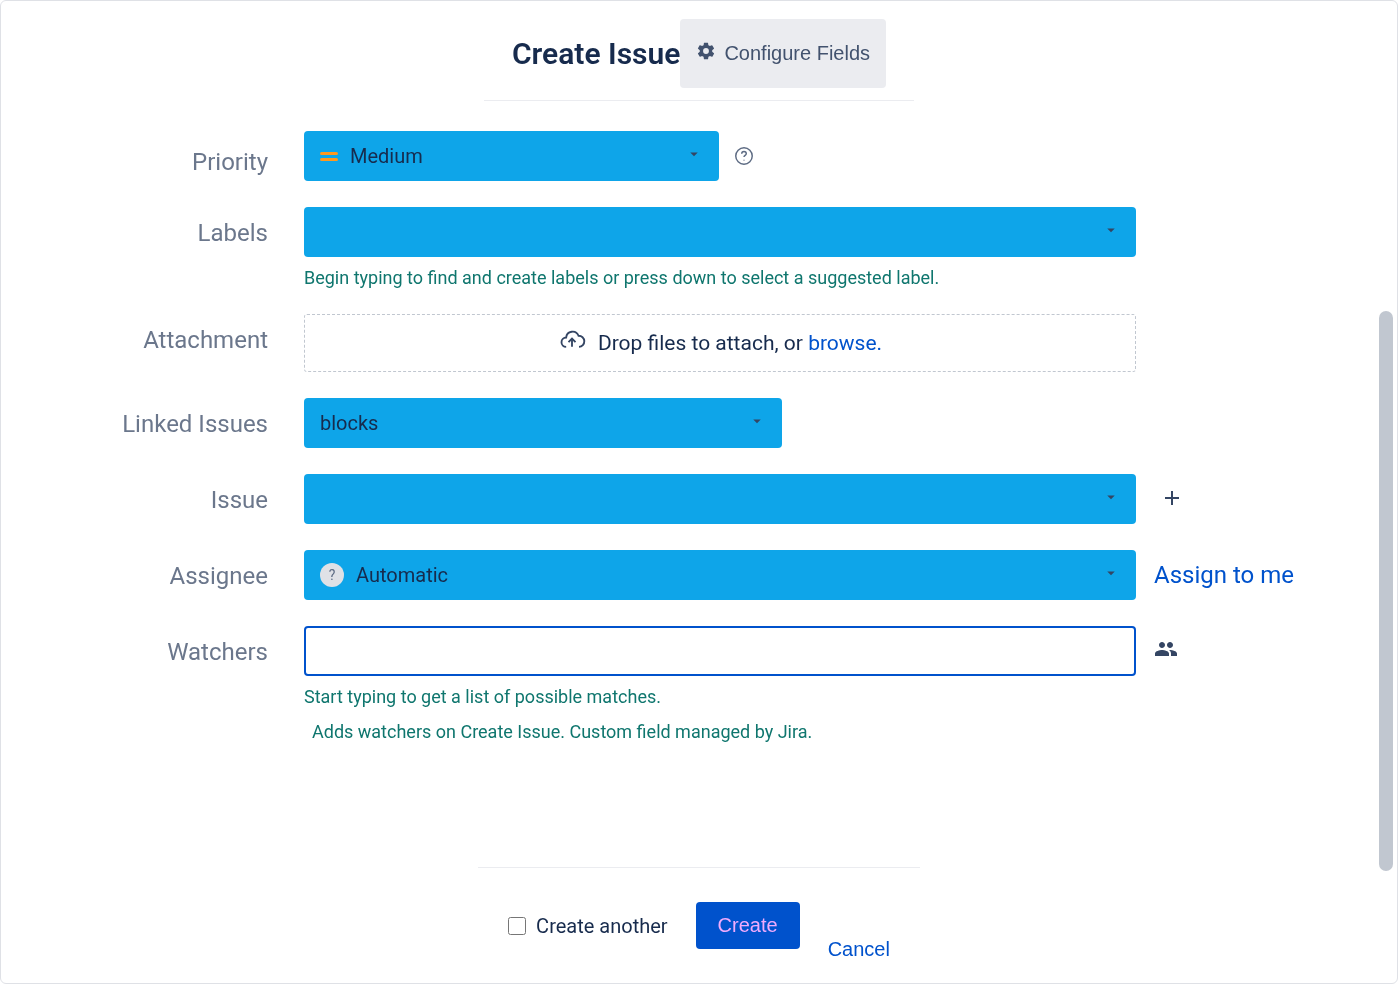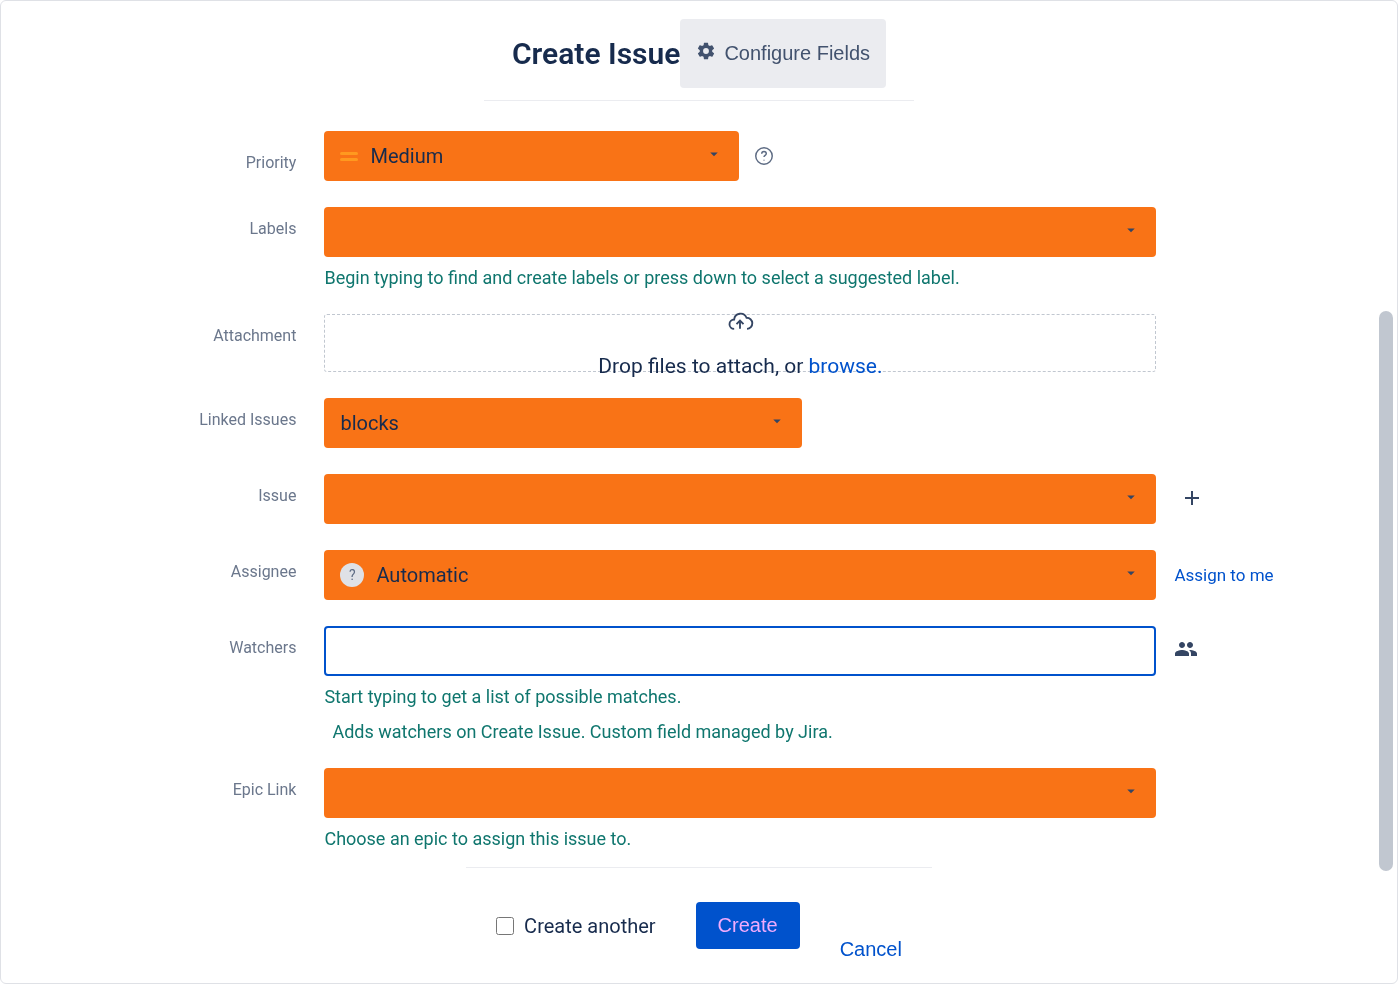--- a/index.html
+++ b/index.html
@@ -59,35 +59,35 @@
 
   .form-row {
     display: flex;
     align-items: flex-start;
     margin-bottom: 26px;
   }
   .form-label {
     width: 200px;
     flex-shrink: 0;
     text-align: right;
-    padding-right: 28px;
+    padding-right: 36px;
     padding-top: 12px;
-    font-size: 16px;
+    font-size: 24px;
     color: #6B778C;
   }
   .form-field {
     flex: 1;
     max-width: 1040px;
   }
 
   .select {
     position: relative;
     display: flex;
     align-items: center;
-    background: #f97316;
+    background: #0ea5e9;
     border-radius: 4px;
     height: 50px;
     padding: 0 16px;
     cursor: pointer;
     font-size: 20px;
     color: #172B4D;
   }
   .select .caret {
     margin-left: auto;
   }
@@ -111,41 +111,40 @@
     border: 1px dashed #C1C7D0;
     border-radius: 3px;
     width: 832px;
     height: 58px;
     display: flex;
     align-items: center;
     justify-content: center;
     gap: 12px;
     font-size: 21px;
     color: #172B4D;
-    flex-direction: column;
   }
   .dropzone svg { width: 28px; height: 28px; fill:none; stroke:#344563; stroke-width:1.6;}
   .dropzone a { color:#0052CC; text-decoration:none; cursor:pointer; }
 
   .row-linked .select { width: 478px; }
 
   .row-issue .field-flex,
   .row-assignee .field-flex,
   .row-watchers .field-flex { display:flex; align-items:center; gap:18px; }
   .row-issue .select { width: 832px; }
   .add-btn { background:none; border:none; cursor:pointer; padding:6px; }
   .add-btn svg { width:24px; height:24px; stroke:#344563; stroke-width:2; fill:none; }
 
   .row-assignee .select { width: 832px; }
   .avatar-unknown {
     width: 24px; height:24px; border-radius:50%; background:#DFE1E6;
     display:inline-flex; align-items:center; justify-content:center;
     font-size:14px; color:#5E6C84;
   }
-  .assign-me { color:#0052CC; font-size:17px; text-decoration:none; cursor:pointer; }
+  .assign-me { color:#0052CC; font-size:24px; text-decoration:none; cursor:pointer; }
 
   .text-input {
     width: 832px;
     height: 50px;
     border: 2px solid #0052CC;
     border-radius: 4px;
     padding: 0 12px;
     font-size: 20px;
     outline: none;
     background: #fff;
@@ -154,21 +153,21 @@
 
   .row-epic .select { width: 832px; }
 
   
   .modal-footer {
     border-top: 1px solid #EBECF0;
     padding: 22px 30px;
     display: flex;
     align-items: center;
     justify-content: flex-end;
-    gap: 40px;
+    gap: 28px;
   }
   .check-wrap { display:flex; align-items:center; gap:10px; font-size:20px; color:#172B4D;}
   .check-wrap input { width:18px; height:18px; }
   .btn-primary {
     background:#0052CC; color:#f0abfc; border:none; border-radius:4px;
     font-size:20px; font-weight:500; padding:12px 22px; cursor:pointer;
   }
   .btn-cancel {
     background:none; border:none; color:#0052CC; font-size:20px; cursor:pointer;margin-top:48px;
   }
@@ -325,32 +324,20 @@
             <svg viewBox="0 0 24 24">
                 <path d="M16 11c1.66 0 3-1.34 3-3s-1.34-3-3-3-3 1.34-3 3 1.34 3 3 3zm-8 0c1.66 0 3-1.34 3-3S9.66 5 8 5 5 6.34 5 8s1.34 3 3 3zm0 2c-2.33 0-7 1.17-7 3.5V19h14v-2.5C15 14.17 10.33 13 8 13zm8 0c-.29 0-.62.02-.97.05 1.16.84 1.97 1.97 1.97 3.45V19h6v-2.5c0-2.33-4.67-3.5-7-3.5z"></path>
               </svg>
           </span>
         </div>
         <div class="hint">Start typing to get a list of possible matches.</div>
         <div class="hint" style="margin-top:14px;margin-left:8px;">Adds watchers on Create Issue. Custom field managed by Jira.</div>
       </div>
     </div>
 
-    <div class="form-row row-epic">
-      <div class="form-label">Epic Link</div>
-      <div class="form-field">
-        <div class="select">
-          <span></span>
-          <span class="caret"><svg viewBox="0 0 24 24">
-                <path d="M7 10l5 5 5-5z"></path>
-              </svg></span>
-        </div>
-        <div class="hint">Choose an epic to assign this issue to.</div>
-      </div>
-    </div>
 
   </div>
 
   <div class="modal-footer">
     <label class="check-wrap">
       <input type="checkbox" style="">
       <span>Create another</span>
     </label>
     <button class="btn-primary">Create</button>
     <button class="btn-cancel">Cancel</button>

